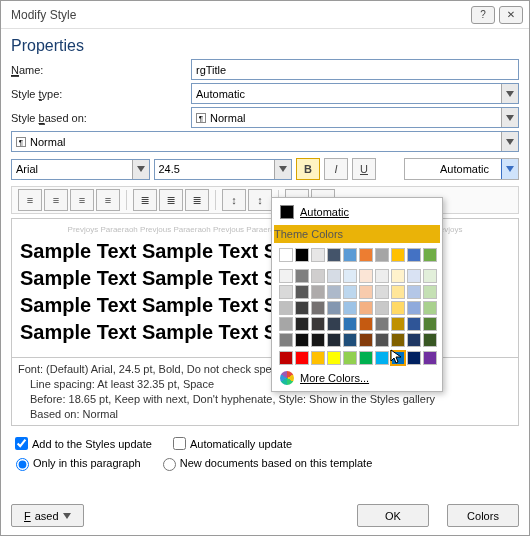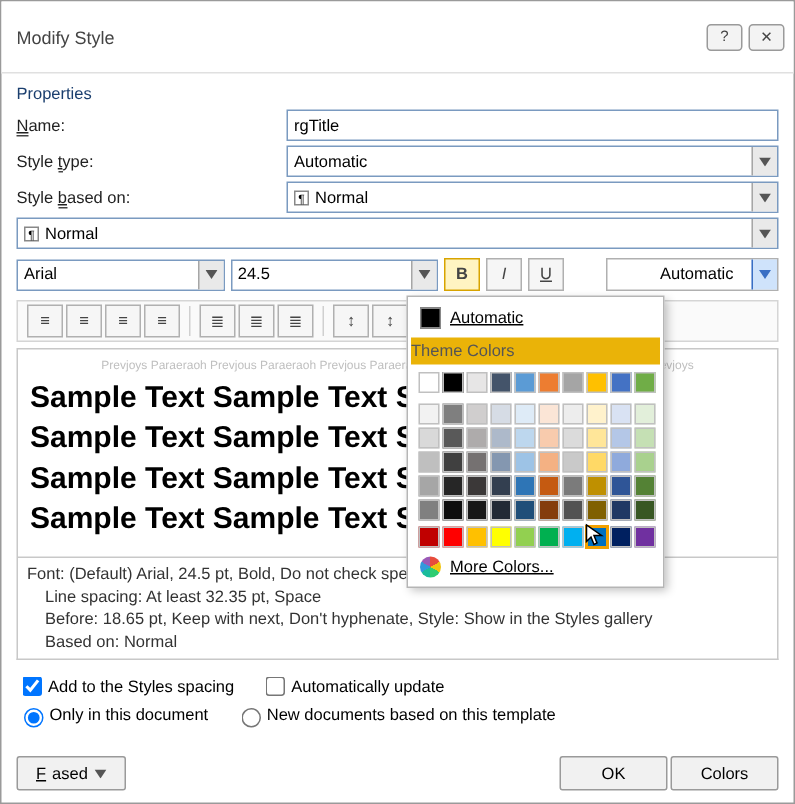--- a/index.html
+++ b/index.html
@@ -1,22 +1,22 @@
 <!DOCTYPE html>
 <html><head>
 <meta charset="utf-8">
 <style>
   * { box-sizing: border-box; font-family: "Segoe UI", Tahoma, sans-serif; font-size: 11px; }
   body { margin: 0; background: #fff; width: 530px; height: 536px; overflow: hidden; }
   .dialog { width: 530px; height: 536px; border: 1px solid #9a9a9a; background: #fff; position: relative; }
-  .titlebar { height: 48px; background: #fff; border-bottom: 1px solid #e0e0e0; display: flex; align-items: center; padding: 0 6px 0 10px; color: #444; }
+  .titlebar { height: 28px; background: #fff; border-bottom: 1px solid #e0e0e0; display: flex; align-items: center; padding: 0 6px 0 10px; color: #444; }
   .titlebar .title { flex: 1; font-size: 12px; }
   .tbtn { width: 24px; height: 18px; border: 1px solid #9a9a9a; border-radius: 3px; background: #f3f3f3; margin-left: 4px; display: inline-flex; align-items: center; justify-content: center; font-size: 10px; color: #444; }
   .body { padding: 6px 10px 8px 10px; }
-  .section { color: #1a3e6e; font-size: 11px; margin: 2px 0 4px 0; }
+  .section { color: #1a3e6e; font-size: 16px; margin: 2px 0 4px 0; }
   .row { display: flex; align-items: center; margin: 3px 0; }
   .lbl { width: 180px; color: #222; }
   .lbl span { border-bottom: 1px solid #444; }
   .lbl .u { text-decoration: underline; }
   .input, .select { flex: 1; height: 21px; border: 1px solid #7a9ac0; background: #fff; padding: 1px 4px; display: flex; align-items: center; position: relative; }
   .select .arrow { position: absolute; right: 0; top: 0; width: 17px; height: 100%; border-left: 1px solid #a6a6a6; background: #e9e9e9; display: flex; align-items: center; justify-content: center; }
   .arrow svg { width: 8px; height: 6px; }
   .pi { width:10px; height:10px; border:1px solid #888; margin-right:4px; font-size:8px; text-align:center; }
   .fmt-row { display:flex; align-items:center; margin:6px 0; gap:4px; }
   .fontname { width:110px; }
@@ -32,21 +32,21 @@
   .prevpara{ color:#bfbfbf; font-size:8px; text-align:center; white-space:nowrap; overflow:hidden; margin-bottom:4px;}
   .sample { font-family: Arial; font-weight:bold; font-size:20px; line-height:1.35; color:#000; white-space:nowrap; overflow:hidden;}
   .desc { border:1px solid #c8c8c8; border-top:none; background:#fff; padding:4px 6px; color:#333; line-height:1.35;}
   .checks { margin:8px 0 2px 0; }
   .checks label{ display:inline-flex; align-items:center; margin-right:14px;}
   .checks input{ margin-right:4px; }
   .radios label{ display:inline-flex; align-items:center; margin-right:14px;}
   .radios input{ margin-right:4px; }
   .footer { position:absolute; bottom:8px; left:10px; right:10px; display:flex; align-items:center; }
   .btn2 { height:23px; padding:0 12px; border:1px solid #9a9a9a; background:#f1f1f1; border-radius:2px; display:inline-flex; align-items:center; gap:4px;}
-  .footer .right{ margin-left:auto; display:flex; gap:2px;}
+  .footer .right{ margin-left:auto; display:flex; gap:18px;}
   
   .popup { position:absolute; top:196px; left:270px; width:172px; background:#fff; border:1px solid #b5b5b5; box-shadow:2px 2px 6px rgba(0,0,0,.25); z-index:10; padding:4px 4px 2px 4px;}
   .popup .auto { display:flex; align-items:center; padding:3px 4px; gap:6px;}
   .popup .auto .sw{ width:14px; height:14px; border:1px solid #888; background:#000;}
   .popup .hdr{ background:#eab308; color:#555; padding:3px 0; font-size:11px; margin:3px -2px; }
   .grid { display:grid; grid-template-columns: repeat(10, 14px); gap:2px; padding:2px 3px;}
   .cell{ width:14px; height:14px; border:1px solid #c0c0c0; }
   .cell.sel{ outline:2px solid #f2a100; outline-offset:-1px; }
   .more{ display:flex; align-items:center; gap:6px; padding:4px 4px 4px 4px;}
   .pie{ width:14px; height:14px; border-radius:50%; background: conic-gradient(#e74c3c 0 60deg,#f1c40f 60deg 120deg,#2ecc71 120deg 180deg,#1abc9c 180deg 240deg,#3498db 240deg 300deg,#9b59b6 300deg 360deg);}
@@ -179,31 +179,31 @@
     <div class="desc">
       <div>Font: (Default) Arial, 24.5 pt, Bold, Do not check spelling or grammar, Centered</div>
       <div style="padding-left:12px">Line spacing:  At least 32.35 pt, Space</div>
       <div style="padding-left:12px">Before:  18.65 pt, Keep with next, Don't hyphenate, Style: Show in the Styles gallery</div>
       <div style="padding-left:12px">Based on: Normal</div>
     </div>
 
     <div class="checks">
       <label>
           <input type="checkbox" checked="" style="">
-          <span>Add to the Styles spacing</span>
+          <span>Add to the Styles update</span>
         </label>
       <label>
           <input type="checkbox" style="">
           <span>Automatically update</span>
         </label>
     </div>
     <div class="radios">
       <label>
           <input type="radio" name="sc" checked="" style="">
-          <span>Only in this document</span>
+          <span>Only in this paragraph</span>
         </label>
       <label>
           <input type="radio" name="sc" style="">
           <span>New documents based on this template</span>
         </label>
     </div>
   </div>
 
   <div class="footer">
     <div class="btn2">

